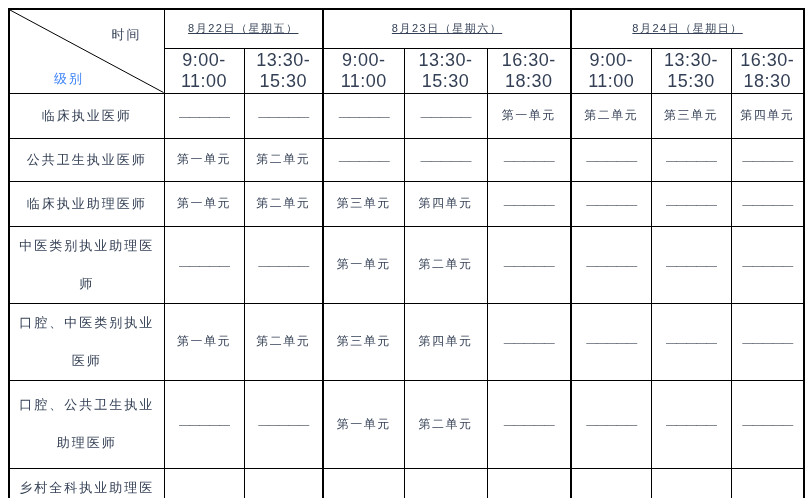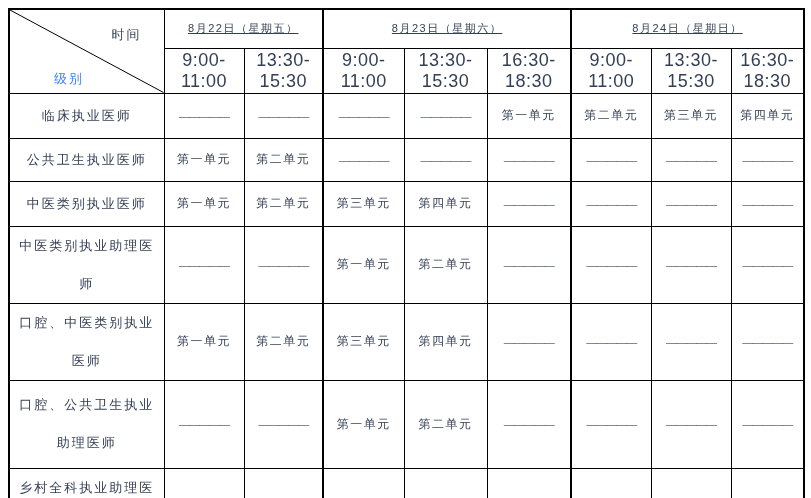--- a/index.html
+++ b/index.html
@@ -141,21 +141,21 @@
         <td class="unit-cell">第一单元</td>
         <td class="unit-cell">第二单元</td>
         <td class="unit-cell gl dash">—————</td>
         <td class="unit-cell dash">—————</td>
         <td class="unit-cell dash">—————</td>
         <td class="unit-cell gl dash">—————</td>
         <td class="unit-cell dash">—————</td>
         <td class="unit-cell dash">—————</td>
       </tr>
       <tr class="r-b3">
-        <td class="row-label">中医类别执业医师</td>
+        <td class="row-label">临床执业助理医师</td>
         <td class="unit-cell">第一单元</td>
         <td class="unit-cell">第二单元</td>
         <td class="unit-cell gl">第三单元</td>
         <td class="unit-cell">第四单元</td>
         <td class="unit-cell dash">—————</td>
         <td class="unit-cell gl dash">—————</td>
         <td class="unit-cell dash">—————</td>
         <td class="unit-cell dash">—————</td>
       </tr>
       <tr class="r-b4">

